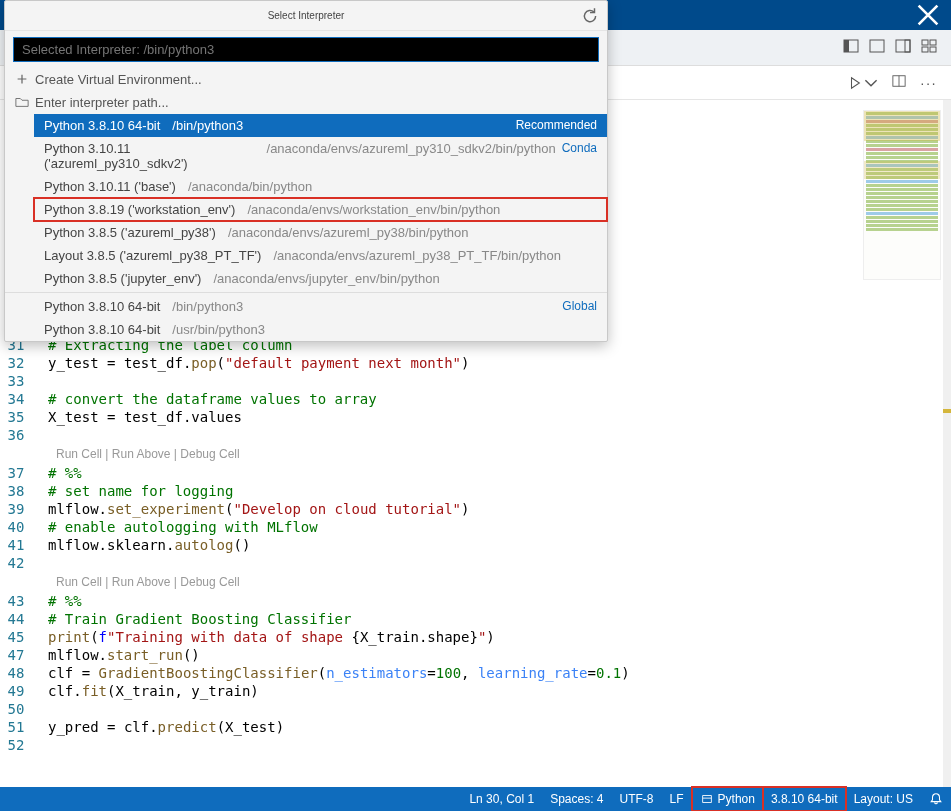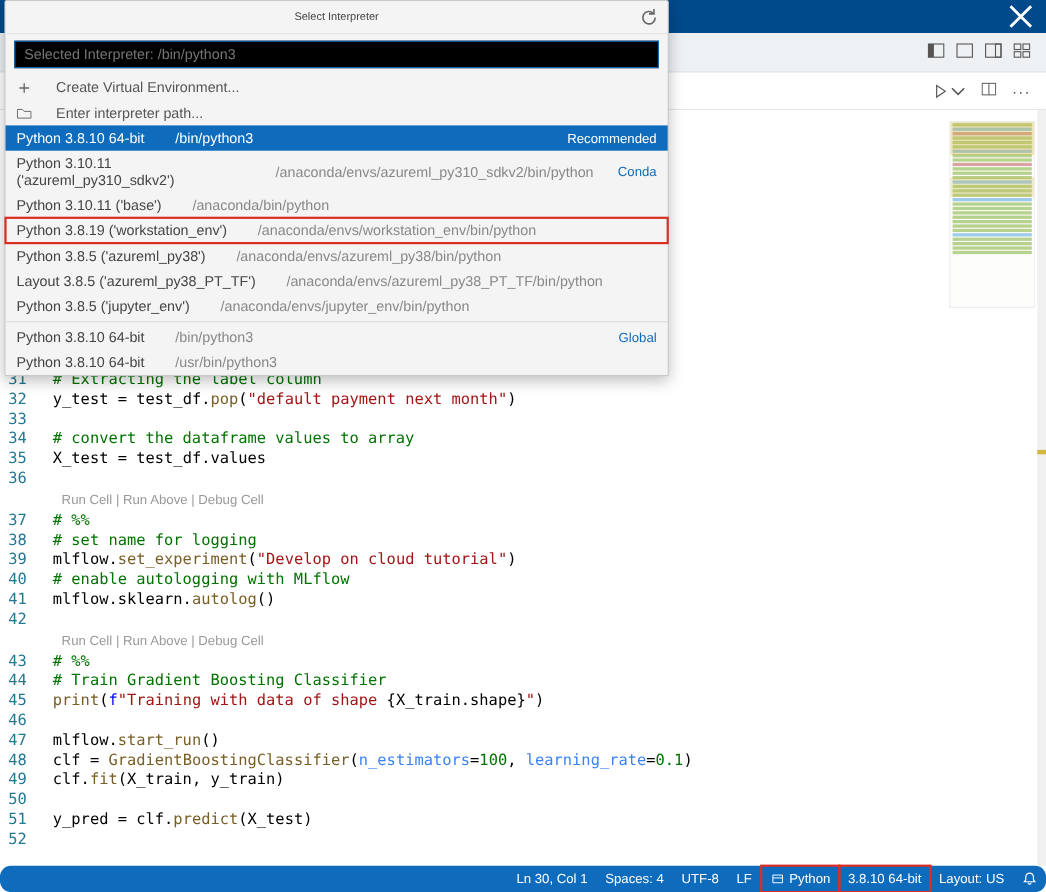--- a/index.html
+++ b/index.html
@@ -86,28 +86,28 @@
     border: 1.5px solid #0f6cbd;
     padding: 4px 8px;
     font-family: inherit;
     font-size: 13px;
     outline: none;
     background: #000000;
     color: #888;
   }
   .ip-row {
     display: flex;
-    align-items: center;
+    align-items: flex-start;
     padding: 4px 10px;
     min-height: 22px;
     color: #555;
-    gap: 22px;
+    gap: 6px;
   }
   .ip-row.action { color: #555; }
-  .ip-row.item { color: #555; }
+  .ip-row.item { color: #555; margin-left: 29px; }
   .ip-row.item .pyname { color: #444; }
   .ip-row.item .pypath { color: #888; margin-left: 6px; }
   .ip-row.selected {
     background: #0f6cbd;
     color: #fff;
   }
   .ip-row.selected .pyname, .ip-row.selected .pypath { color: #fff; }
   .ip-row .tag {
     margin-left: auto;
     color: #0f6cbd;
@@ -216,21 +216,20 @@
   
   .status-bar {
     position: absolute;
     bottom: 0; left: 0; right: 0;
     height: 24px;
     background: #0f6cbd;
     color: #fff;
     display: flex;
     align-items: center;
     font-size: 12px;
-    border-radius: 10px;
   }
   .status-bar .spacer { flex: 1; }
   .status-item {
     padding: 0 8px;
     height: 100%;
     display: flex;
     align-items: center;
     gap: 4px;
   }
   .status-item.boxed {
@@ -371,21 +370,20 @@
       <div class="code-line"><span class="gutter">37</span><span class="line-content"><span class="tok-comment"># %%</span></span></div>
       <div class="code-line"><span class="gutter">38</span><span class="line-content"><span class="tok-comment"># set name for logging</span></span></div>
       <div class="code-line"><span class="gutter">39</span><span class="line-content">mlflow.<span class="tok-func">set_experiment</span>(<span class="tok-string">"Develop on cloud tutorial"</span>)</span></div>
       <div class="code-line"><span class="gutter">40</span><span class="line-content"><span class="tok-comment"># enable autologging with MLflow</span></span></div>
       <div class="code-line"><span class="gutter">41</span><span class="line-content">mlflow.sklearn.<span class="tok-func">autolog</span>()</span></div>
       <div class="code-line"><span class="gutter">42</span><span class="line-content"></span></div>
       <div class="codelens">Run Cell | Run Above | Debug Cell</div>
       <div class="code-line"><span class="gutter">43</span><span class="line-content"><span class="tok-comment"># %%</span></span></div>
       <div class="code-line"><span class="gutter">44</span><span class="line-content"><span class="tok-comment"># Train Gradient Boosting Classifier</span></span></div>
       <div class="code-line"><span class="gutter">45</span><span class="line-content"><span class="tok-func">print</span>(<span class="tok-kw">f</span><span class="tok-string">"Training with data of shape </span><span class="tok-op">{</span>X_train.shape<span class="tok-op">}</span><span class="tok-string">"</span>)</span></div>
-      <div class="code-line"><span class="gutter">46</span><span class="line-content"></span></div>
       <div class="code-line"><span class="gutter">47</span><span class="line-content">mlflow.<span class="tok-func">start_run</span>()</span></div>
       <div class="code-line"><span class="gutter">48</span><span class="line-content">clf <span class="tok-op">=</span> <span class="tok-func">GradientBoostingClassifier</span>(<span class="tok-ident">n_estimators</span><span class="tok-op">=</span><span class="tok-num">100</span>, <span class="tok-ident">learning_rate</span><span class="tok-op">=</span><span class="tok-num">0.1</span>)</span></div>
       <div class="code-line"><span class="gutter">49</span><span class="line-content">clf.<span class="tok-func">fit</span>(X_train, y_train)</span></div>
       <div class="code-line"><span class="gutter">50</span><span class="line-content"></span></div>
       <div class="code-line"><span class="gutter">51</span><span class="line-content">y_pred <span class="tok-op">=</span> clf.<span class="tok-func">predict</span>(X_test)</span></div>
       <div class="code-line"><span class="gutter">52</span><span class="line-content"></span></div>
     </div>
 </div>
 
 <div class="minimap">

